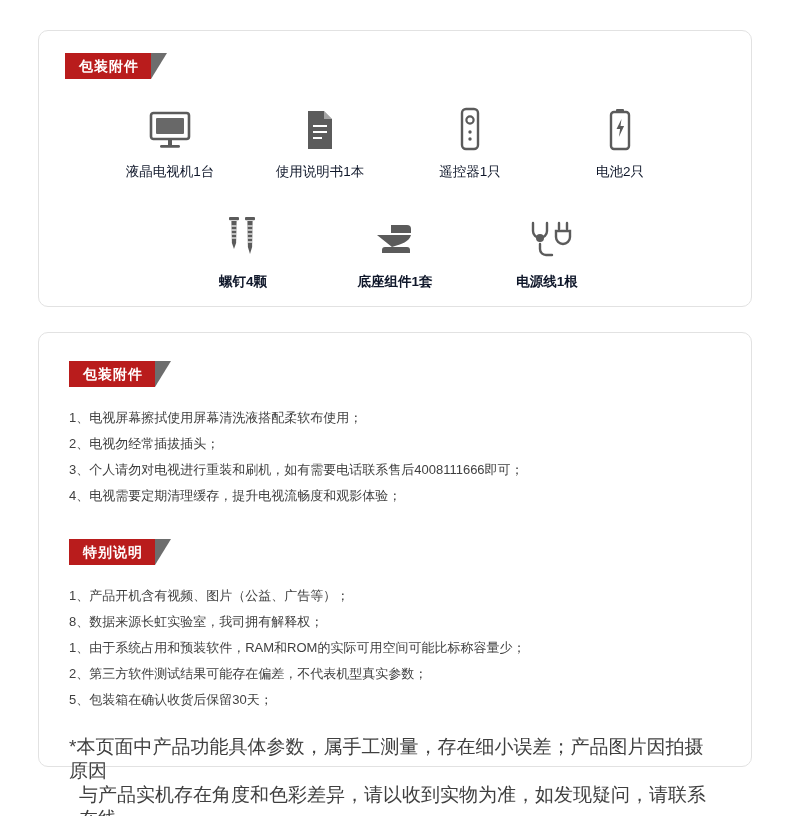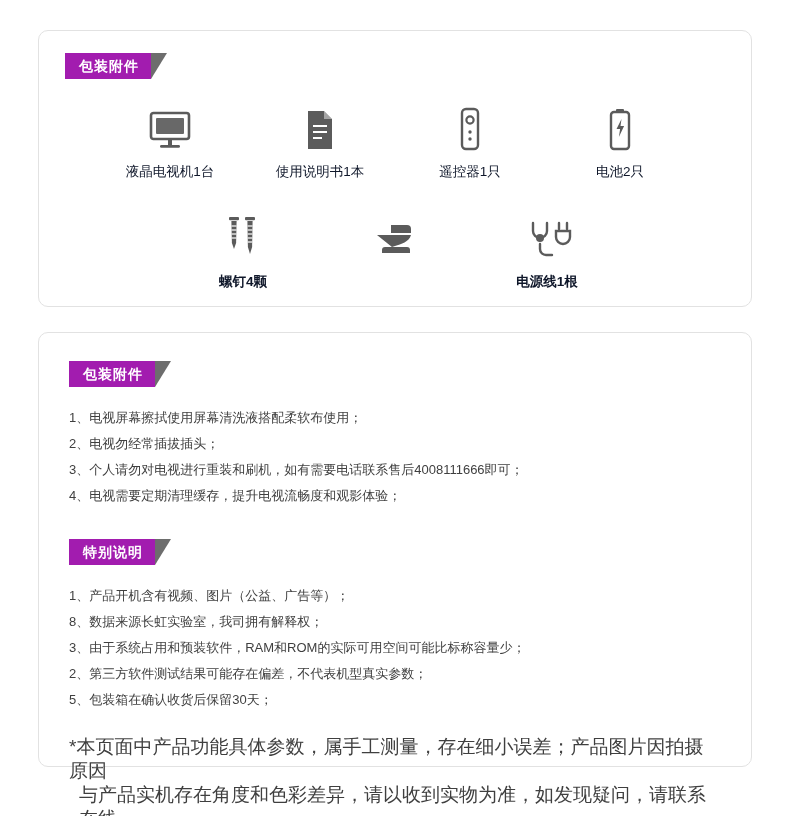--- a/index.html
+++ b/index.html
@@ -28,21 +28,21 @@
     background: #fff;
   }
 
   
   .flag-wrap {
     display: inline-flex;
     align-items: stretch;
     height: 26px;
   }
   .flag {
-    background: #a21caf;
+    background: #b91c1c;
     color: #fff;
     font-size: 14px;
     font-weight: bold;
     letter-spacing: 1px;
     padding: 0 12px 0 14px;
     display: flex;
     align-items: center;
     line-height: 1;
   }
   .flag-tail {
@@ -207,20 +207,21 @@
         </div>
 
         <div class="acc-item">
           <div class="acc-icon">
             <svg width="60" height="40" viewBox="0 0 60 40">
               <path d="M26 4 h16 a4 4 0 0 1 4 4 v4 h-20 z" fill="#5b5b5b"></path>
               <path d="M12 14 h34 c-2 7 -10 9 -16 11 l-3 1 -15 -12 z" fill="#5b5b5b"></path>
               <path d="M20 26 h22 a3 3 0 0 1 3 3 v3 h-28 v-3 a3 3 0 0 1 3 -3 z" fill="#5b5b5b"></path>
             </svg>
           </div>
+          <div class="acc-label">底座组件1套</div>
         </div>
 
         <div class="acc-item">
           <div class="acc-icon">
             <svg width="52" height="44" viewBox="0 0 52 44">
               <g fill="none" stroke="#5b5b5b" stroke-width="2.4" stroke-linecap="round">
                 <path d="M12 6 v8 a7 7 0 0 0 14 0 v-8"></path>
                 <path d="M19 27 v5 a6 6 0 0 0 6 6 h6"></path>
                 <path d="M38 6 v6"></path>
                 <path d="M46 6 v6"></path>
@@ -254,21 +255,21 @@
     <div class="group-gap"></div>
 
     <div class="flag-wrap">
       <div class="flag">特别说明</div>
       <div class="flag-tail"></div>
     </div>
 
     <ul class="note-list">
       <li>1、产品开机含有视频、图片（公益、广告等）；</li>
       <li>8、数据来源长虹实验室，我司拥有解释权；</li>
-      <li>3、由于系统占用和预装软件，RAM和ROM的实际可用空间可能比标称容量少；</li>
+      <li>1、由于系统占用和预装软件，RAM和ROM的实际可用空间可能比标称容量少；</li>
       <li>2、第三方软件测试结果可能存在偏差，不代表机型真实参数；</li>
       <li>5、包装箱在确认收货后保留30天；</li>
     </ul>
 
     <div class="footnote">
       <span class="fn-line">*本页面中产品功能具体参数，属手工测量，存在细小误差；产品图片因拍摄原因</span>
       <span class="fn-line ind1">与产品实机存在角度和色彩差异，请以收到实物为准，如发现疑问，请联系在线</span>
       <span class="fn-line ind2">客服了解详情，谢谢！</span>
     </div>
 

